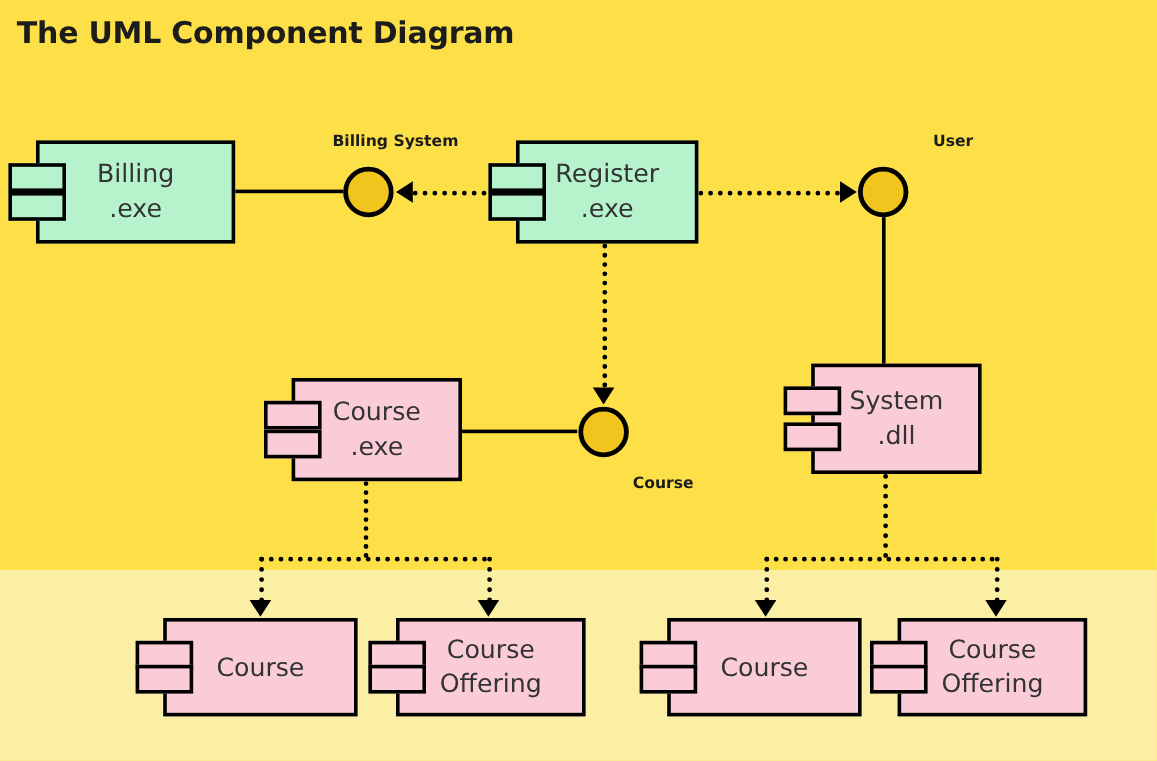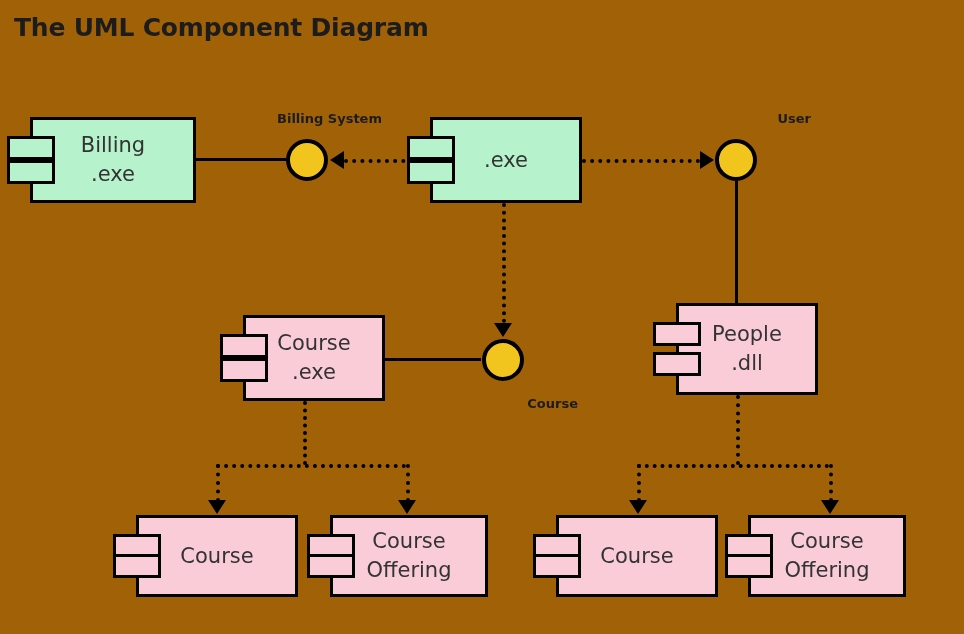--- a/index.html
+++ b/index.html
@@ -9,22 +9,22 @@
   body {
     width: 964px;
     height: 634px;
     background: #fbefa5;
     font-family: "DejaVu Sans", sans-serif;
     overflow: hidden;
   }
   #diagram-root {
     position: relative;
     width: 964px;
-    height: 634px;
-    background: #a16207;
+    height: 475px;
+    background: #fde047;
   }
   #page-title {
     position: absolute;
     left: 14px;
     top: 13px;
     font-size: 25px;
     font-weight: bold;
     color: #1c1c1c;
     letter-spacing: -0.2px;
     white-space: nowrap;
@@ -172,34 +172,35 @@
   <div class="component green" style="left:30px; top:117px; width:166px; height:86px;text-align:center;">
     <div class="port top"></div>
     <div class="port bottom"></div>
     <div class="cname">Billing</div>
     <div class="cext">.exe</div>
   </div>
 
   <div class="component green" style="left:430px; top:117px; width:152px; height:86px;">
     <div class="port top"></div>
     <div class="port bottom"></div>
+    <div class="cname">Register</div>
     <div class="cext">.exe</div>
   </div>
 
   <div class="component pink" style="left:243px; top:315px; width:142px; height:86px;">
     <div class="port top"></div>
     <div class="port bottom"></div>
     <div class="cname">Course</div>
     <div class="cext">.exe</div>
   </div>
 
   <div class="component pink" style="left:676px; top:303px; width:142px; height:92px;">
     <div class="port top"></div>
     <div class="port bottom"></div>
-    <div class="cname">People</div>
+    <div class="cname">System</div>
     <div class="cext">.dll</div>
   </div>
 
   <div class="component pink" style="left:136px; top:515px; width:162px; height:82px;">
     <div class="port top"></div>
     <div class="port bottom"></div>
     <div class="cname">Course</div>
   </div>
 
   <div class="component pink" style="left:330px; top:515px; width:158px; height:82px;">

